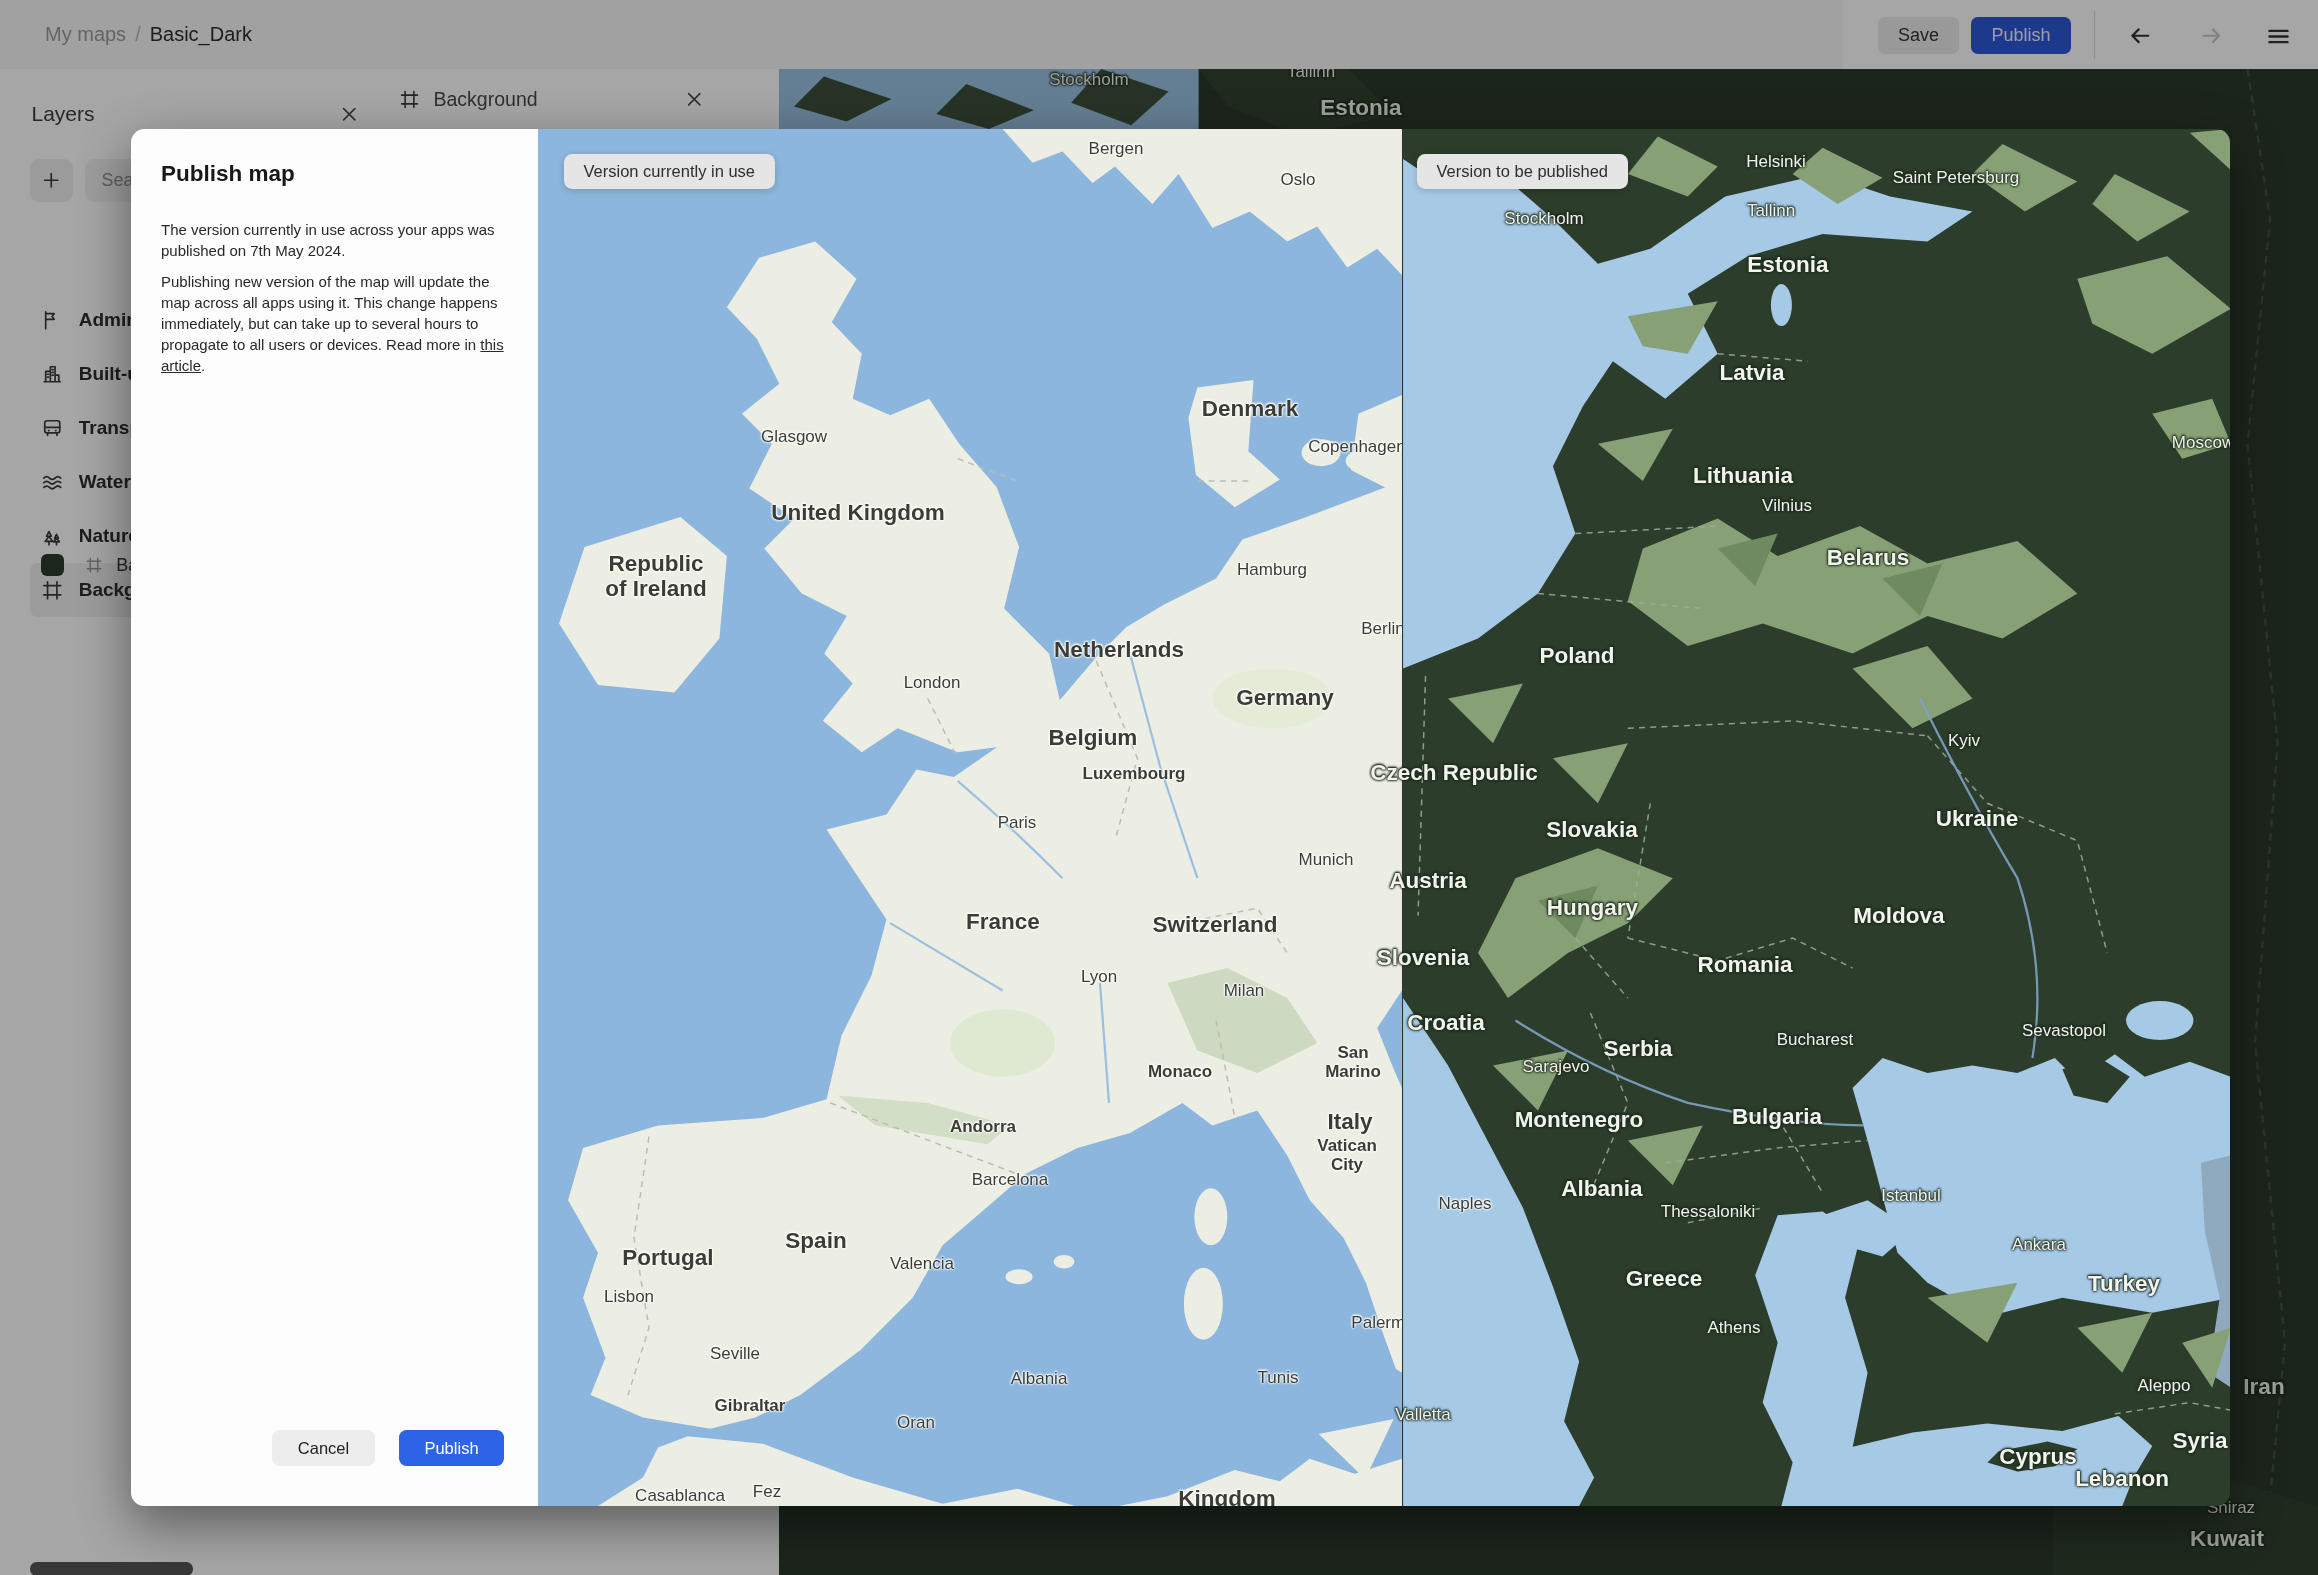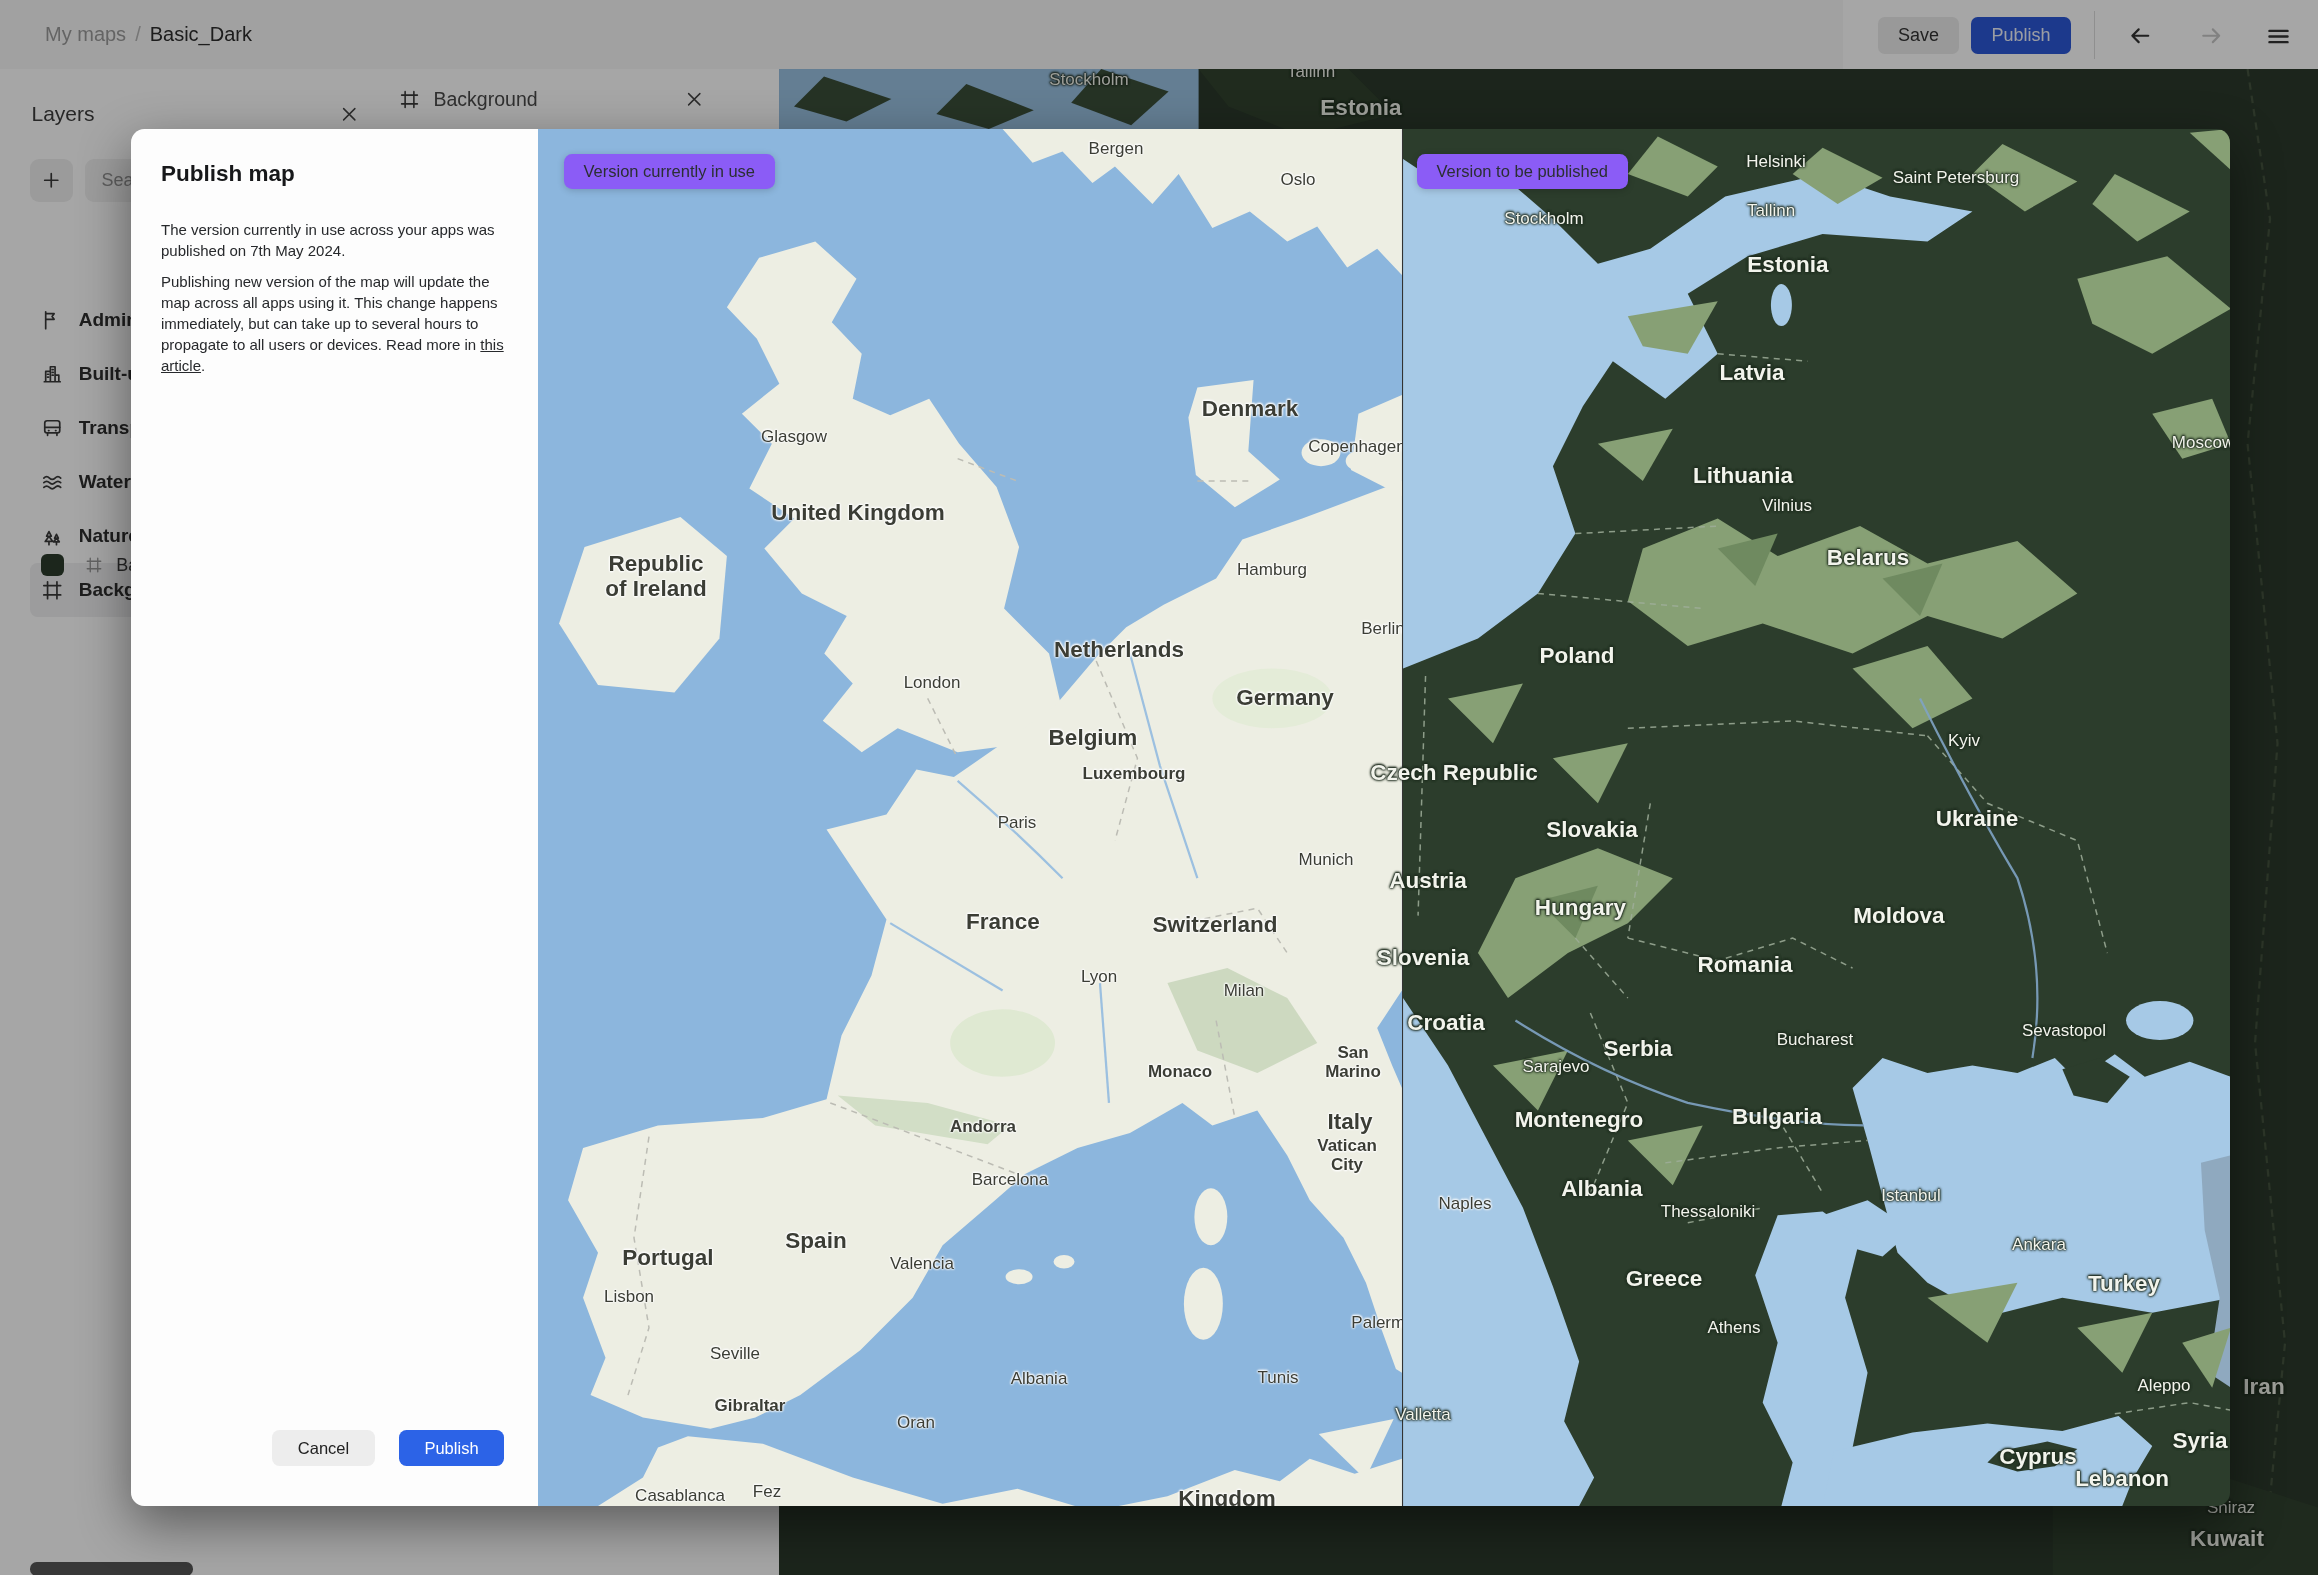--- a/index.html
+++ b/index.html
@@ -53,21 +53,21 @@
   #dlg-p2{top:127px;}
   #dlg-p2 a{color:#27292c;text-decoration:underline;}
   .dlg-btn{position:absolute;top:1301px;height:36px;border-radius:7.5px;display:flex;align-items:center;justify-content:center;font-size:16.5px;font-weight:500;}
   #cancel-btn{right:163px;width:103px;background:#ededed;color:#222;}
   #publish-btn-dialog{right:34px;width:105px;background:#2c63e7;color:#fff;}
   
   .map-panel{position:relative;height:100%;overflow:hidden;flex:0 0 auto;}
   #map-light{width:864px;background:#8cb6dd;}
   #map-dark{width:828px;background:#2c3d2c;border-left:1.5px solid #333;box-sizing:content-box;}
   .map-panel svg{position:absolute;left:0;top:0;}
-  .chip{position:absolute;top:25px;height:35px;background:#8b5cf6;border-radius:8.2px;display:flex;align-items:center;padding:0 20px;font-size:16.5px;color:#2b2f33;box-shadow:0 1.5px 7.5px rgba(0,0,0,.18);white-space:nowrap;z-index:4;}
+  .chip{position:absolute;top:25px;height:35px;background:#e5e5e5;border-radius:8.2px;display:flex;align-items:center;padding:0 20px;font-size:16.5px;color:#2b2f33;box-shadow:0 1.5px 7.5px rgba(0,0,0,.18);white-space:nowrap;z-index:4;}
   #chip-left{left:25.5px;}
   #chip-right{left:13.5px;}
   
   .map-label{position:absolute;transform:translate(-50%,-50%);white-space:pre-line;text-align:center;line-height:1.1;pointer-events:none;}
   .k-country{font-size:22.5px;font-weight:700;}
   .k-country-sm{font-size:17px;font-weight:700;}
   .k-city{font-size:17px;font-weight:400;padding-left:12px;}
   .th-light{color:#3b3d35;text-shadow:0 0 2.2px #fff,0 0 3px #fff,0 0.7px 2.2px #fff,0 -0.7px 2.2px #fff;}
   .th-dark{color:#f2f4ec;text-shadow:0 0 2.2px #1e2b1e,0 0 3px #1e2b1e,0 0.7px 2.2px #1e2b1e,0 -0.7px 2.2px #1e2b1e;}
   #overlay-labels{position:absolute;left:131px;top:129px;width:2099px;height:1377px;z-index:11;pointer-events:none;overflow:hidden;}
@@ -400,21 +400,21 @@
         <span class="map-label k-country th-dark" style="left: 385px; top: 136px;">Estonia</span>
         <span class="map-label k-country th-dark" style="left: 349px; top: 244px;">Latvia</span>
         <span class="map-label k-city th-dark" style="left: 794px; top: 314px;">Moscow</span>
         <span class="map-label k-country th-dark" style="left: 340px; top: 347px;">Lithuania</span>
         <span class="map-label k-city th-dark" style="left: 378px; top: 377px;">Vilnius</span>
         <span class="map-label k-country th-dark" style="left: 465px; top: 429px;">Belarus</span>
         <span class="map-label k-country th-dark" style="left: 174px; top: 527px;">Poland</span>
         <span class="map-label k-city th-dark" style="left: 555px; top: 612px;">Kyiv</span>
         <span class="map-label k-country th-dark" style="left: 574px; top: 690px;">Ukraine</span>
         <span class="map-label k-country th-dark" style="left: 189px; top: 701px;">Slovakia</span>
-        <span class="map-label k-country th-dark" style="left: 160px; top: 779px; padding-left: 35px;">Hungary</span>
+        <span class="map-label k-country th-dark" style="left: 172px; top: 779px; padding-left: 35px;">Hungary</span>
         <span class="map-label k-country th-dark" style="left: 496px; top: 787px;">Moldova</span>
         <span class="map-label k-country th-dark" style="left: 342px; top: 836px;">Romania</span>
         <span class="map-label k-city th-dark" style="left: 655px; top: 902px;">Sevastopol</span>
         <span class="map-label k-city th-dark" style="left: 406px; top: 911px;">Bucharest</span>
         <span class="map-label k-country th-dark" style="left: 235px; top: 920px;">Serbia</span>
         <span class="map-label k-city th-dark" style="left: 147px; top: 938px;">Sarajevo</span>
         <span class="map-label k-country th-dark" style="left: 176px; top: 991px;">Montenegro</span>
         <span class="map-label k-country th-dark" style="left: 374px; top: 988px;">Bulgaria</span>
         <span class="map-label k-country th-dark" style="left: 199px; top: 1060px;">Albania</span>
         <span class="map-label k-city th-dark" style="left: 299px; top: 1083px;">Thessaloniki</span>

